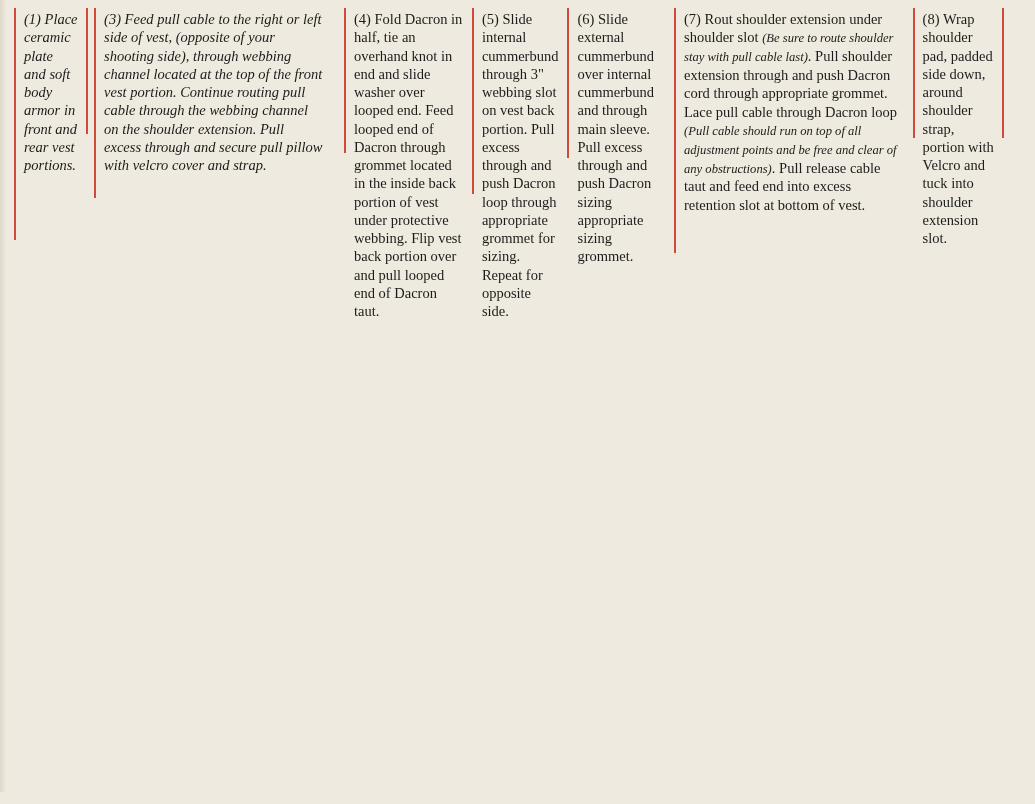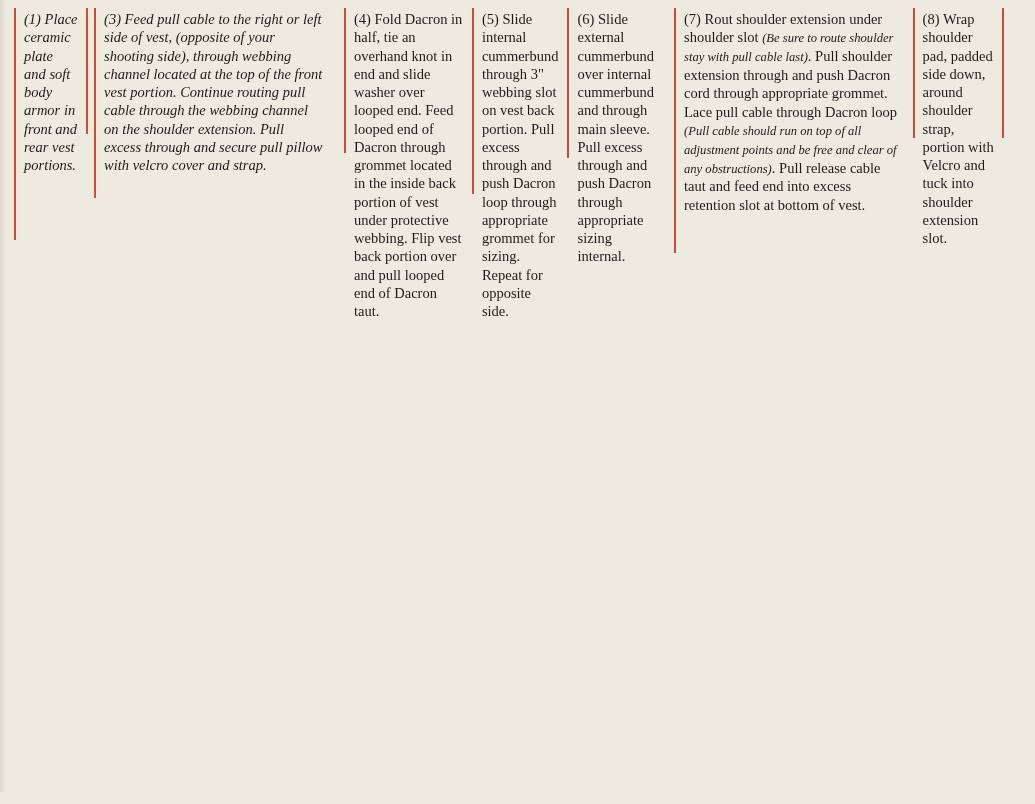--- a/index.html
+++ b/index.html
@@ -300,21 +300,21 @@
             <div class="ph bgB"></div>
             <div class="vest" style="left:4%;top:28%;width:92%;height:44%;border-radius:6px;"></div>
             <div class="strapline" style="left:6%;top:40%;width:88%;"></div>
             <div class="strapline" style="left:6%;top:56%;width:88%;"></div>
           </div>
         </div>
       </div>
 
       <p class="caption">
         <span>(6)</span>
-        <span>Slide external cummerbund over internal cummerbund and through main sleeve.  Pull excess through and push Dacron through appropriate sizing internal.</span>
+        <span>Slide external cummerbund over internal cummerbund and through main sleeve.  Pull excess through and push Dacron sizing appropriate sizing grommet.</span>
       </p>
     </div>
 
     <div class="col col-3">
 
       <div class="figure" style="height:245px;">
         <div class="panes col2" style="height:100%;">
           <div class="pane" style="height:44%;">
             <div class="ph bgA"></div>
             <div class="sleeve" style="left:0%;top:0%;width:26%;height:54%;background:linear-gradient(150deg,#6f6f56,#55553f);"></div>

